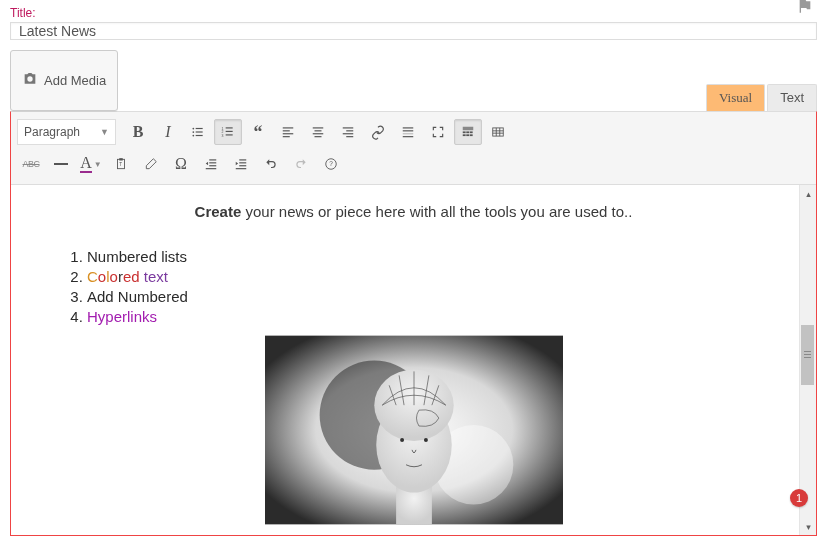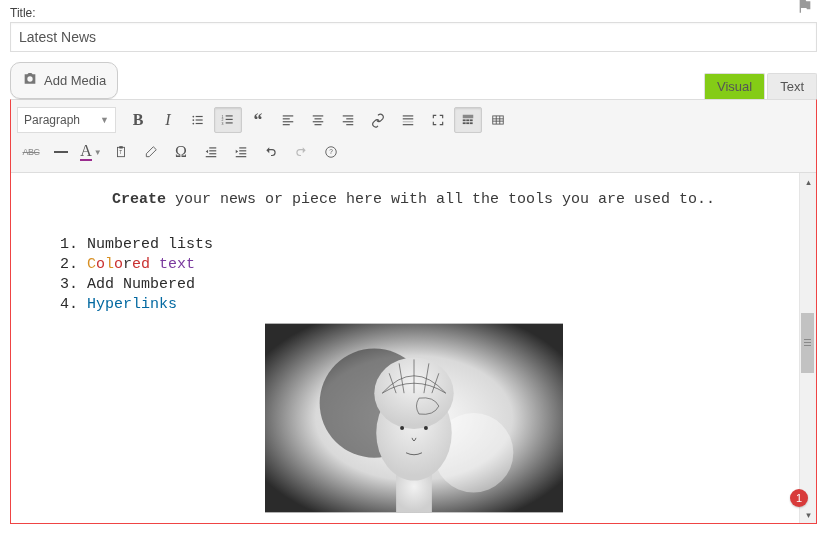--- a/index.html
+++ b/index.html
@@ -11,70 +11,70 @@
     background: #fff;
   }
   .wrap {
     width: 827px;
     height: 539px;
     position: relative;
     padding: 6px 10px 0 10px;
   }
   .title-label {
     font-size: 12px;
-    color: #404040;
+    color: #be185d;
     margin-bottom: 2px;
     display: block;
   }
   .title-input {
     width: 100%;
-    height: 30px;
+    height: 18px;
     border: 1px solid #ddd;
     padding: 4px 8px;
     font-size: 14px;
     color: #555;
     background: #fff;
     box-shadow: inset 0 1px 2px rgba(0,0,0,0.04);
   }
   .media-row {
     display: flex;
     align-items: flex-end;
     justify-content: space-between;
     margin-top: 10px;
     margin-bottom: 0;
   }
   .add-media-btn {
     display: inline-flex;
     align-items: center;
     gap: 6px;
     background: #f7f7f7;
     border: 1px solid #ccc;
-    border-radius: 10px;
-    padding: 8px 11px;
+    border-radius: 3px;
+    padding: 20px 11px;
     font-size: 13px;
     color: #555;
     cursor: pointer;
     box-shadow: 0 1px 0 rgba(0,0,0,0.05);
   }
   .add-media-btn svg { fill: #777; }
   .editor-tabs {
     display: flex;
     gap: 2px;
   }
   .editor-tab {
     background: #ebebeb;
     border: 1px solid #ddd;
     border-bottom: none;
     padding: 5px 12px;
     font-size: 13px;
     color: #555;
     cursor: pointer;
     border-radius: 2px 2px 0 0;
   }
-  .editor-tab.active { background: #84cc16; color:#555; }
+  .editor-tab.active { background: #fdba74; color:#555;font-family:Liberation Serif, serif; }
   .editor-tab.inactive { background: #ebebeb; }
   .editor-box {
     border: 1px solid #ef4444;
     border-top: 1px solid #ddd;
   }
   .toolbar {
     background: #f5f5f5;
     border-bottom: 1px solid #ddd;
     padding: 4px 6px;
   }
@@ -143,21 +143,21 @@
     color: #888;
   }
   .content-area {
     position: relative;
     background: #fff;
     height: 350px;
     overflow: hidden;
   }
   .content-inner {
     padding: 12px 50px 10px 50px;
-    font-family: Liberation Mono, monospace;
+    font-family: Liberation Sans, sans-serif;
     color: #333;
     font-size: 15px;
     overflow-y: auto;
     height: 100%;
   }
   .content-inner p.headline {
     text-align: center;
     font-size: 15px;
     margin: 6px 0 28px 0;
     color: #3a3a3a;
@@ -168,21 +168,21 @@
     padding-left: 20px;
   }
   .content-inner ol li {
     margin: 3px 0;
     color: #2b2b2b;
     font-size: 15px;
   }
   .c-orange { color: #d89024; }
   .c-red { color: #c93030; }
   .c-purple { color: #7a3a9e; }
-  .hyperlink { color: #0369a1; }
+  .hyperlink { color: #a21caf; }
   .image-holder {
     display: flex;
     justify-content: center;
     margin-top: 6px;
   }
   .image-holder svg {
     width: 298px;
     height: 190px;
   }
   

